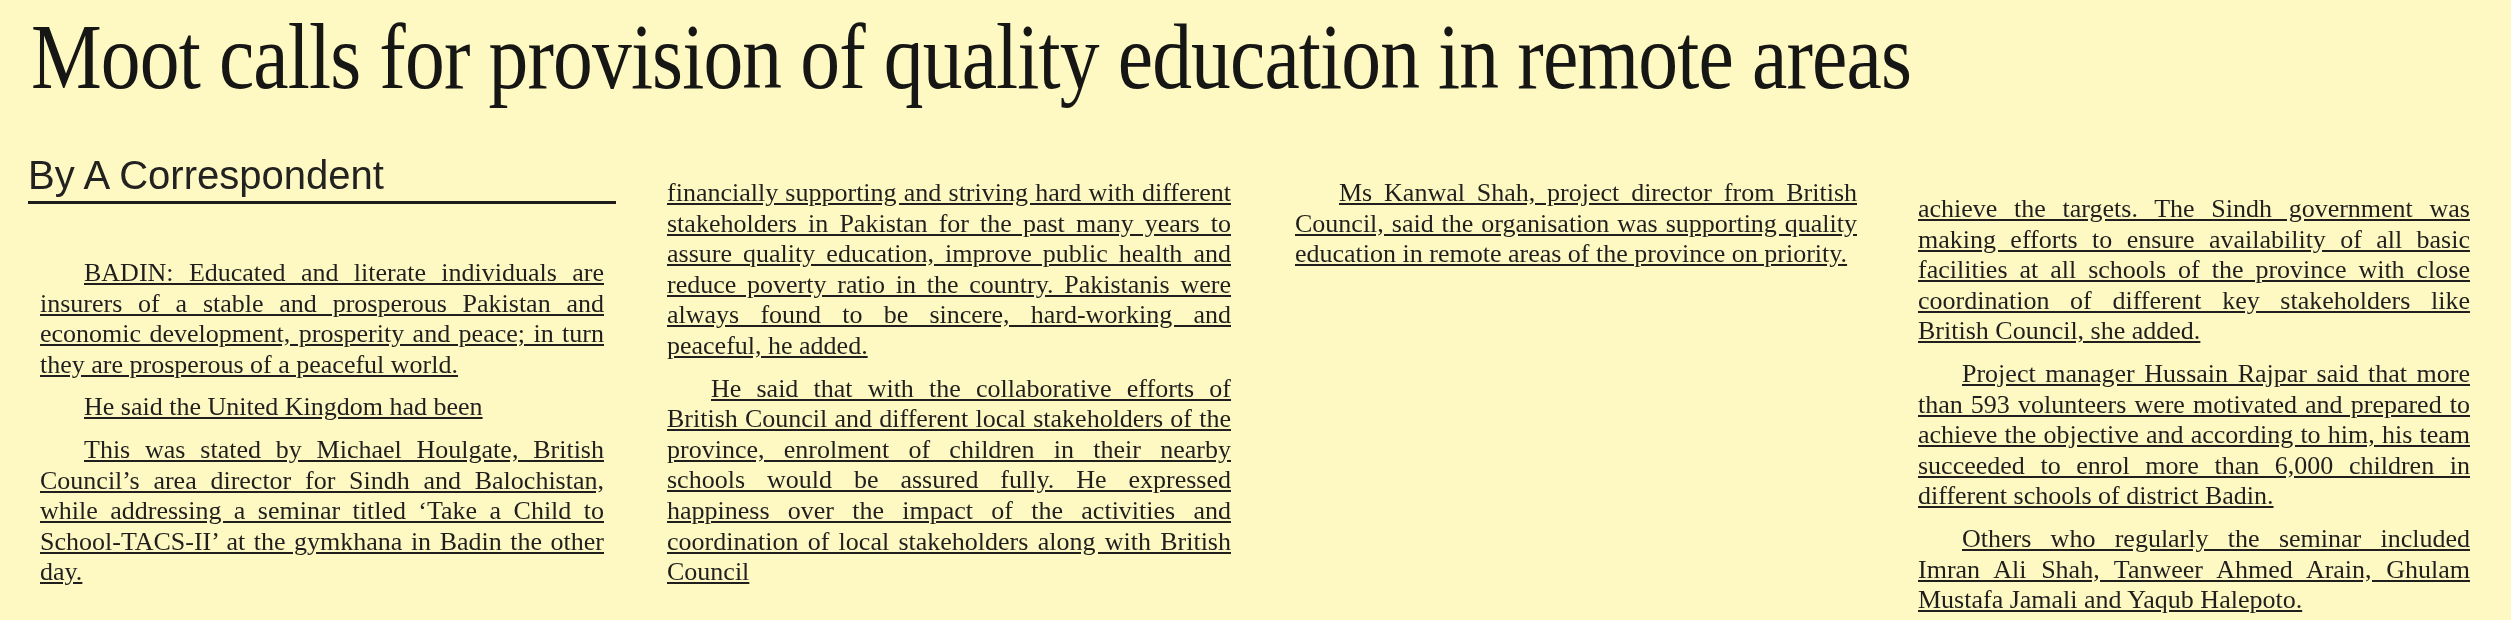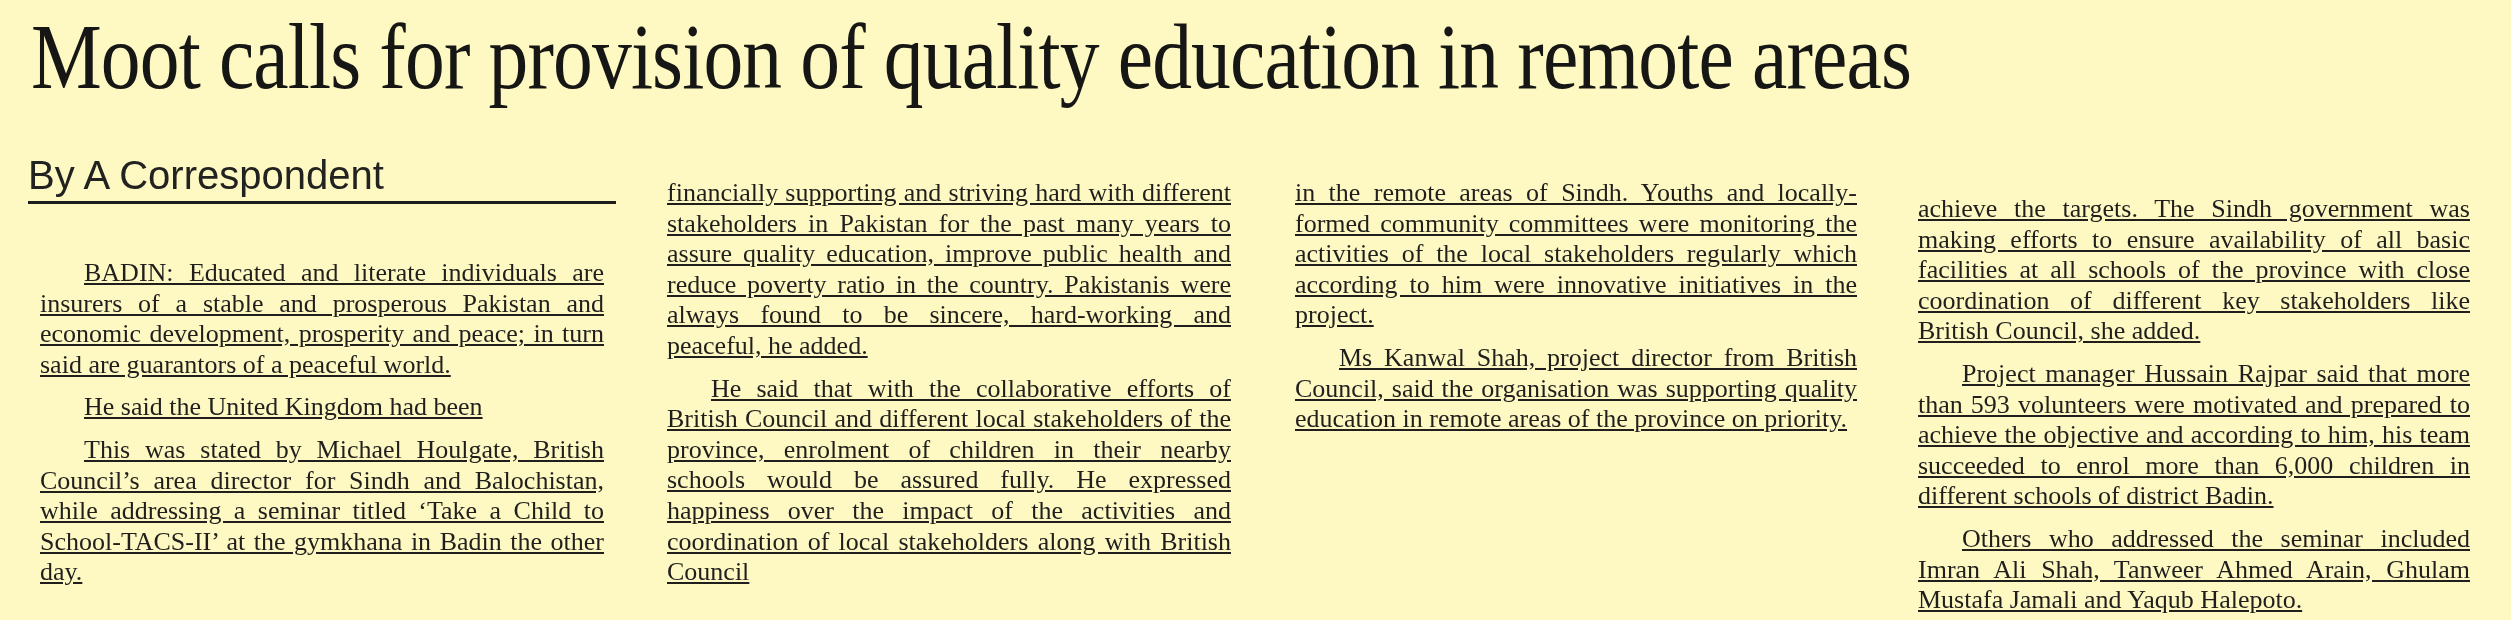--- a/index.html
+++ b/index.html
@@ -64,34 +64,33 @@
 
 <div class="page">
 
   <h1 class="headline">Moot calls for provision of quality education in remote areas</h1>
 
   <div class="byline">By A Correspondent</div>
 
   <div class="byline-rule"></div>
 
   <div class="col col1">
-    <p class="indent">BADIN: Educated and literate individuals are insurers of a stable and prosperous Pakistan and economic development, prosperity and peace; in turn said are guarantors of a peaceful world.</p>
+    <p class="indent">BADIN: Educated and literate individuals are insurers of a stable and prosperous Pakistan and economic development, prosperity and peace; in turn they are prosperous of a peaceful world.</p>
     <p class="indent">He said the United Kingdom had been</p>
     <p class="indent">This was stated by Michael Houlgate, British Council’s area director for Sindh and Balochistan, while addressing a seminar titled ‘Take a Child to School-TACS-II’ at the gymkhana in Badin the other day.</p>
   </div>
 
   <div class="col col2">
     <p>financially supporting and striving hard with different stakeholders in Pakistan for the past many years to assure quality education, improve public health and reduce poverty ratio in the country. Pakistanis were always found to be sincere, hard-working and peaceful, he added.</p>
     <p class="indent">He said that with the collaborative efforts of British Council and different local stakeholders of the province, enrolment of children in their nearby schools would be assured fully. He expressed happiness over the impact of the activities and coordination of local stakeholders along with British Council</p>
   </div>
 
   <div class="col col3">
-    <p>in the remote areas of Sindh. Youths and locally-formed community committees were monitoring the activities of the local stakeholders regularly which according to him were innovative initiatives in the project.</p>
     <p class="indent">Ms Kanwal Shah, project director from British Council, said the organisation was supporting quality education in remote areas of the province on priority.</p>
   </div>
 
   <div class="col col4">
     <p>achieve the targets. The Sindh government was making efforts to ensure availability of all basic facilities at all schools of the province with close coordination of different key stakeholders like British Council, she added.</p>
     <p class="indent">Project manager Hussain Rajpar said that more than 593 volunteers were motivated and prepared to achieve the objective and according to him, his team succeeded to enrol more than 6,000 children in different schools of district Badin.</p>
-    <p class="indent">Others who addressed the seminar included Imran Ali Shah, Tanweer Ahmed Arain, Ghulam Mustafa Jamali and Yaqub Halepoto.</p>
+    <p class="indent">Others who regularly the seminar included Imran Ali Shah, Tanweer Ahmed Arain, Ghulam Mustafa Jamali and Yaqub Halepoto.</p>
   </div>
 
 </div>
 
 </body></html>

